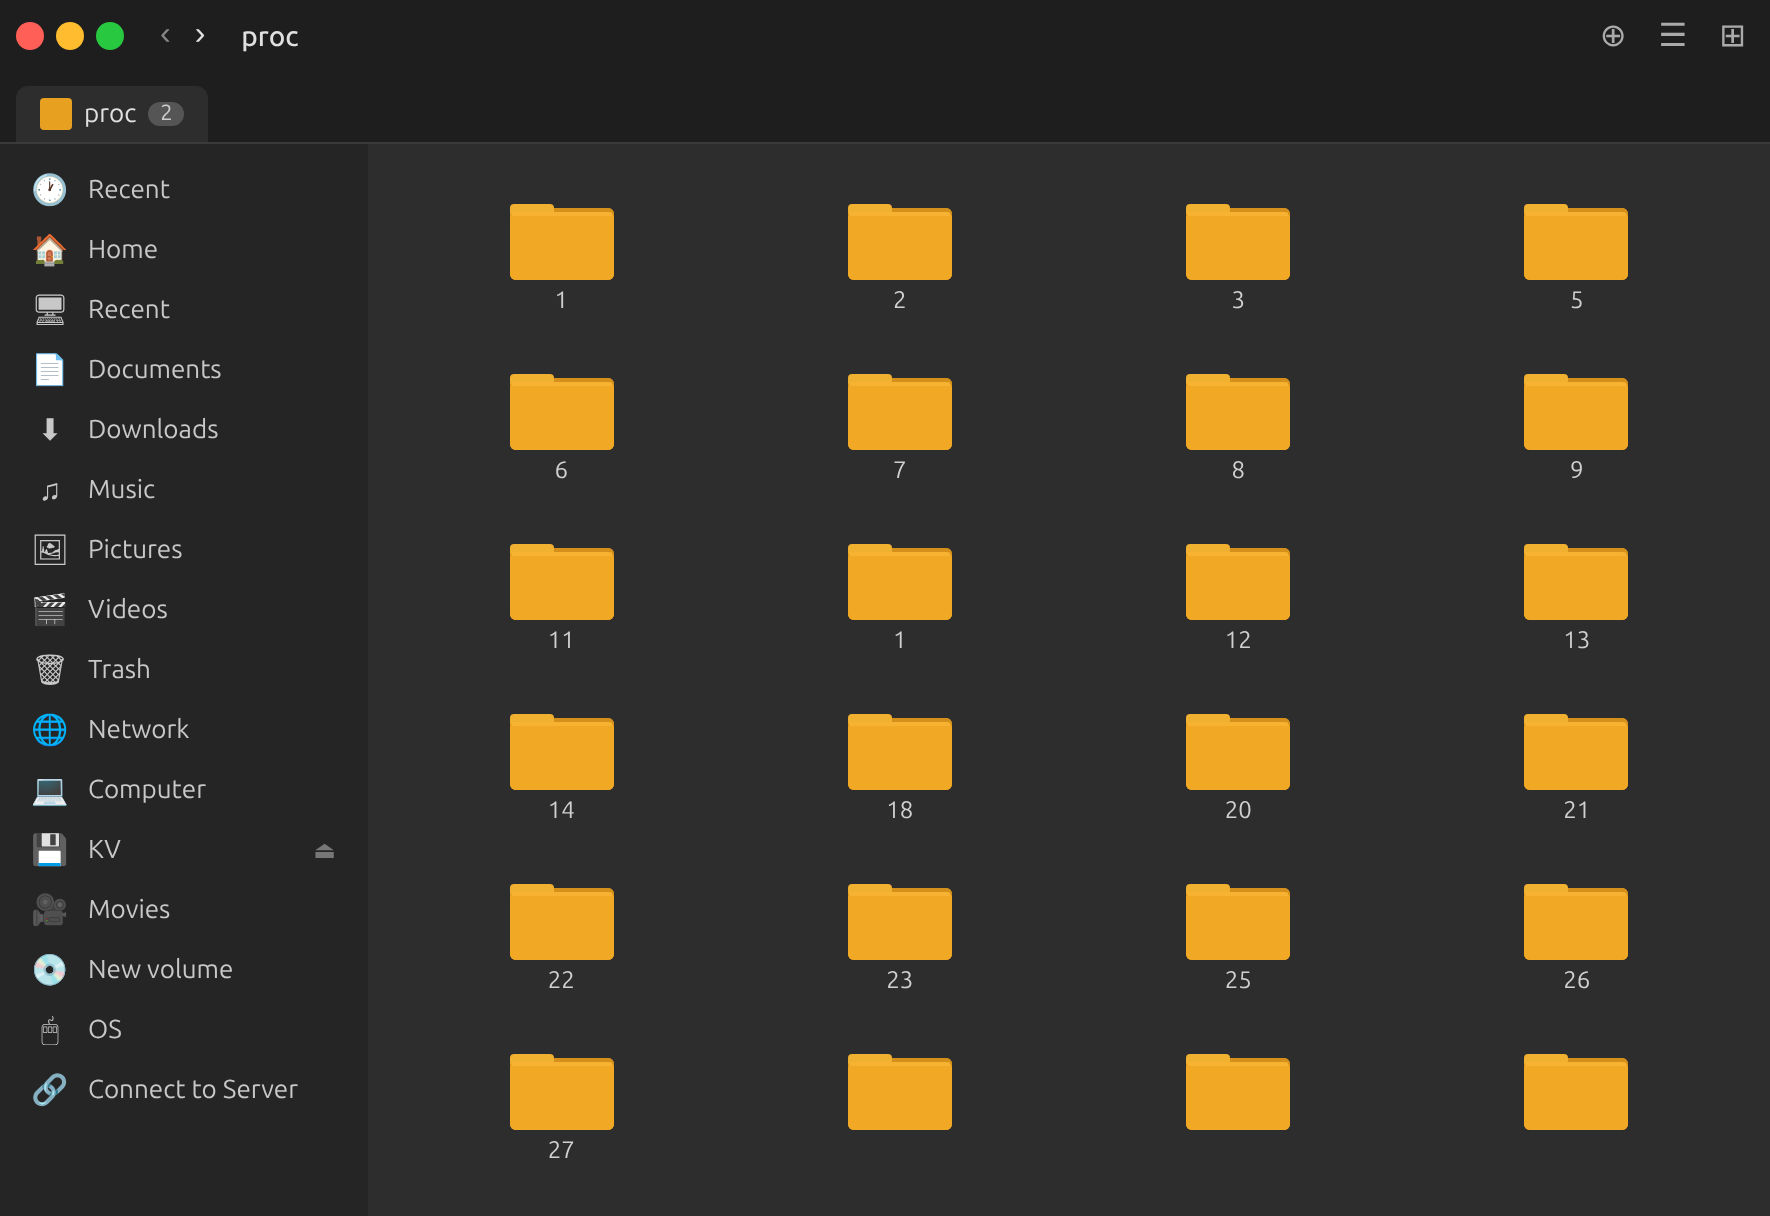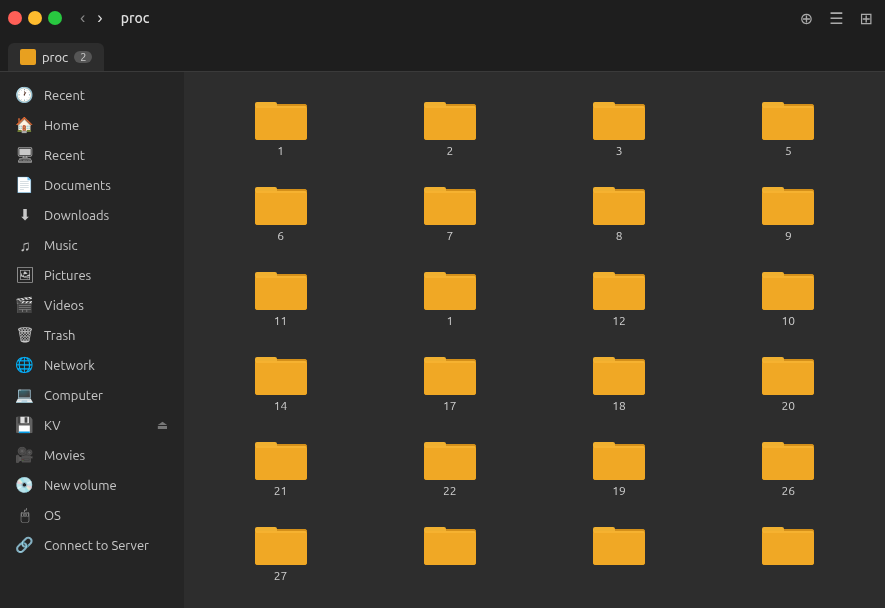--- a/index.html
+++ b/index.html
@@ -403,50 +403,40 @@
         <div class="folder-label">12</div>
       </div>
       <div class="folder-item">
         <div class="folder-icon"><svg viewBox="0 0 52 44" xmlns="http://www.w3.org/2000/svg">
       <rect x="0" y="8" width="52" height="36" rx="3" fill="#e8a020"></rect>
       <rect x="0" y="8" width="52" height="36" rx="3" fill="#d4901a"></rect>
       <rect x="0" y="6" width="22" height="6" rx="2" fill="#f0b030"></rect>
       <rect x="0" y="10" width="52" height="34" rx="3" fill="#f0a825"></rect>
       <rect x="1" y="10" width="50" height="2" fill="#ffc040" opacity="0.4"></rect>
     </svg></div>
-        <div class="folder-label">10</div>
+        <div class="folder-label">13</div>
       </div>
       <div class="folder-item">
         <div class="folder-icon"><svg viewBox="0 0 52 44" xmlns="http://www.w3.org/2000/svg">
       <rect x="0" y="8" width="52" height="36" rx="3" fill="#e8a020"></rect>
       <rect x="0" y="8" width="52" height="36" rx="3" fill="#d4901a"></rect>
       <rect x="0" y="6" width="22" height="6" rx="2" fill="#f0b030"></rect>
       <rect x="0" y="10" width="52" height="34" rx="3" fill="#f0a825"></rect>
       <rect x="1" y="10" width="50" height="2" fill="#ffc040" opacity="0.4"></rect>
     </svg></div>
         <div class="folder-label">14</div>
       </div>
       <div class="folder-item">
         <div class="folder-icon"><svg viewBox="0 0 52 44" xmlns="http://www.w3.org/2000/svg">
       <rect x="0" y="8" width="52" height="36" rx="3" fill="#e8a020"></rect>
       <rect x="0" y="8" width="52" height="36" rx="3" fill="#d4901a"></rect>
       <rect x="0" y="6" width="22" height="6" rx="2" fill="#f0b030"></rect>
       <rect x="0" y="10" width="52" height="34" rx="3" fill="#f0a825"></rect>
       <rect x="1" y="10" width="50" height="2" fill="#ffc040" opacity="0.4"></rect>
     </svg></div>
-        <div class="folder-label">17</div>
-      </div>
-      <div class="folder-item">
-        <div class="folder-icon"><svg viewBox="0 0 52 44" xmlns="http://www.w3.org/2000/svg">
-      <rect x="0" y="8" width="52" height="36" rx="3" fill="#e8a020"></rect>
-      <rect x="0" y="8" width="52" height="36" rx="3" fill="#d4901a"></rect>
-      <rect x="0" y="6" width="22" height="6" rx="2" fill="#f0b030"></rect>
-      <rect x="0" y="10" width="52" height="34" rx="3" fill="#f0a825"></rect>
-      <rect x="1" y="10" width="50" height="2" fill="#ffc040" opacity="0.4"></rect>
-    </svg></div>
         <div class="folder-label">18</div>
       </div>
       <div class="folder-item">
         <div class="folder-icon"><svg viewBox="0 0 52 44" xmlns="http://www.w3.org/2000/svg">
       <rect x="0" y="8" width="52" height="36" rx="3" fill="#e8a020"></rect>
       <rect x="0" y="8" width="52" height="36" rx="3" fill="#d4901a"></rect>
       <rect x="0" y="6" width="22" height="6" rx="2" fill="#f0b030"></rect>
       <rect x="0" y="10" width="52" height="34" rx="3" fill="#f0a825"></rect>
       <rect x="1" y="10" width="50" height="2" fill="#ffc040" opacity="0.4"></rect>
     </svg></div>
@@ -473,21 +463,31 @@
         <div class="folder-label">22</div>
       </div>
       <div class="folder-item">
         <div class="folder-icon"><svg viewBox="0 0 52 44" xmlns="http://www.w3.org/2000/svg">
       <rect x="0" y="8" width="52" height="36" rx="3" fill="#e8a020"></rect>
       <rect x="0" y="8" width="52" height="36" rx="3" fill="#d4901a"></rect>
       <rect x="0" y="6" width="22" height="6" rx="2" fill="#f0b030"></rect>
       <rect x="0" y="10" width="52" height="34" rx="3" fill="#f0a825"></rect>
       <rect x="1" y="10" width="50" height="2" fill="#ffc040" opacity="0.4"></rect>
     </svg></div>
-        <div class="folder-label">19</div>
+        <div class="folder-label">23</div>
+      </div>
+      <div class="folder-item">
+        <div class="folder-icon"><svg viewBox="0 0 52 44" xmlns="http://www.w3.org/2000/svg">
+      <rect x="0" y="8" width="52" height="36" rx="3" fill="#e8a020"></rect>
+      <rect x="0" y="8" width="52" height="36" rx="3" fill="#d4901a"></rect>
+      <rect x="0" y="6" width="22" height="6" rx="2" fill="#f0b030"></rect>
+      <rect x="0" y="10" width="52" height="34" rx="3" fill="#f0a825"></rect>
+      <rect x="1" y="10" width="50" height="2" fill="#ffc040" opacity="0.4"></rect>
+    </svg></div>
+        <div class="folder-label">25</div>
       </div>
       <div class="folder-item">
         <div class="folder-icon"><svg viewBox="0 0 52 44" xmlns="http://www.w3.org/2000/svg">
       <rect x="0" y="8" width="52" height="36" rx="3" fill="#e8a020"></rect>
       <rect x="0" y="8" width="52" height="36" rx="3" fill="#d4901a"></rect>
       <rect x="0" y="6" width="22" height="6" rx="2" fill="#f0b030"></rect>
       <rect x="0" y="10" width="52" height="34" rx="3" fill="#f0a825"></rect>
       <rect x="1" y="10" width="50" height="2" fill="#ffc040" opacity="0.4"></rect>
     </svg></div>
         <div class="folder-label">26</div>

